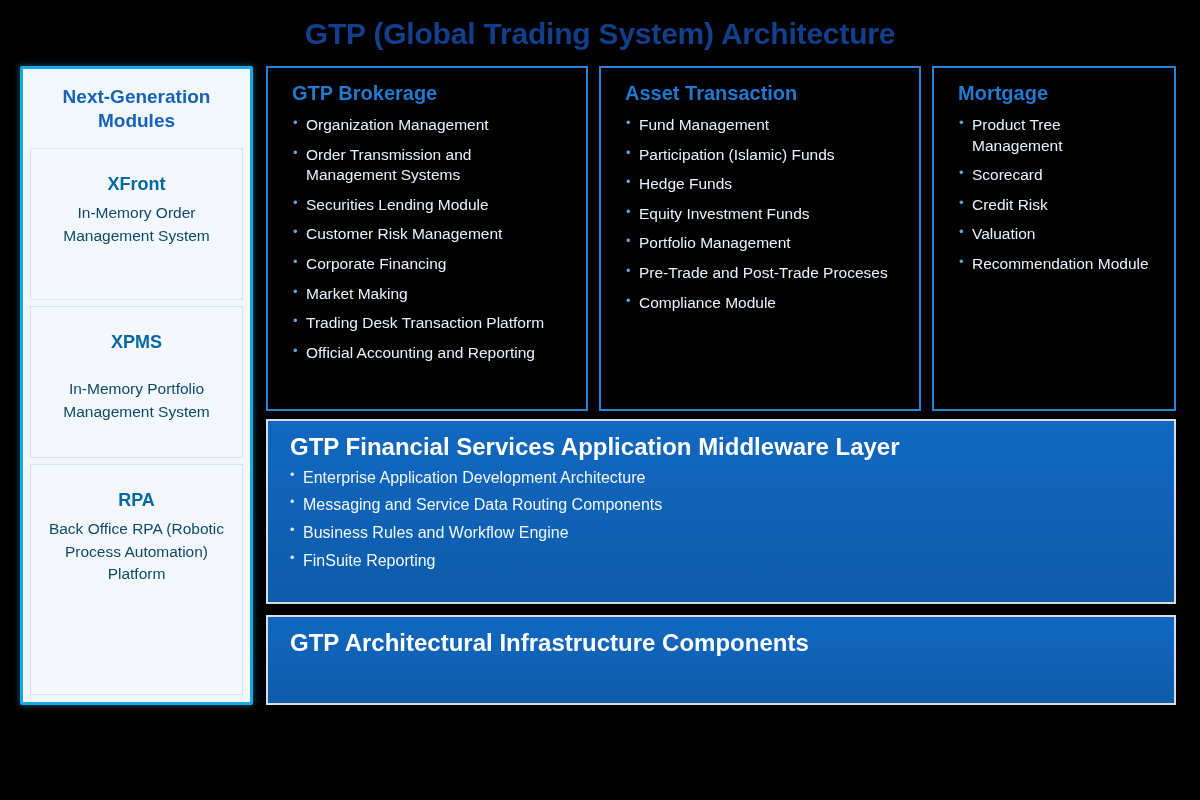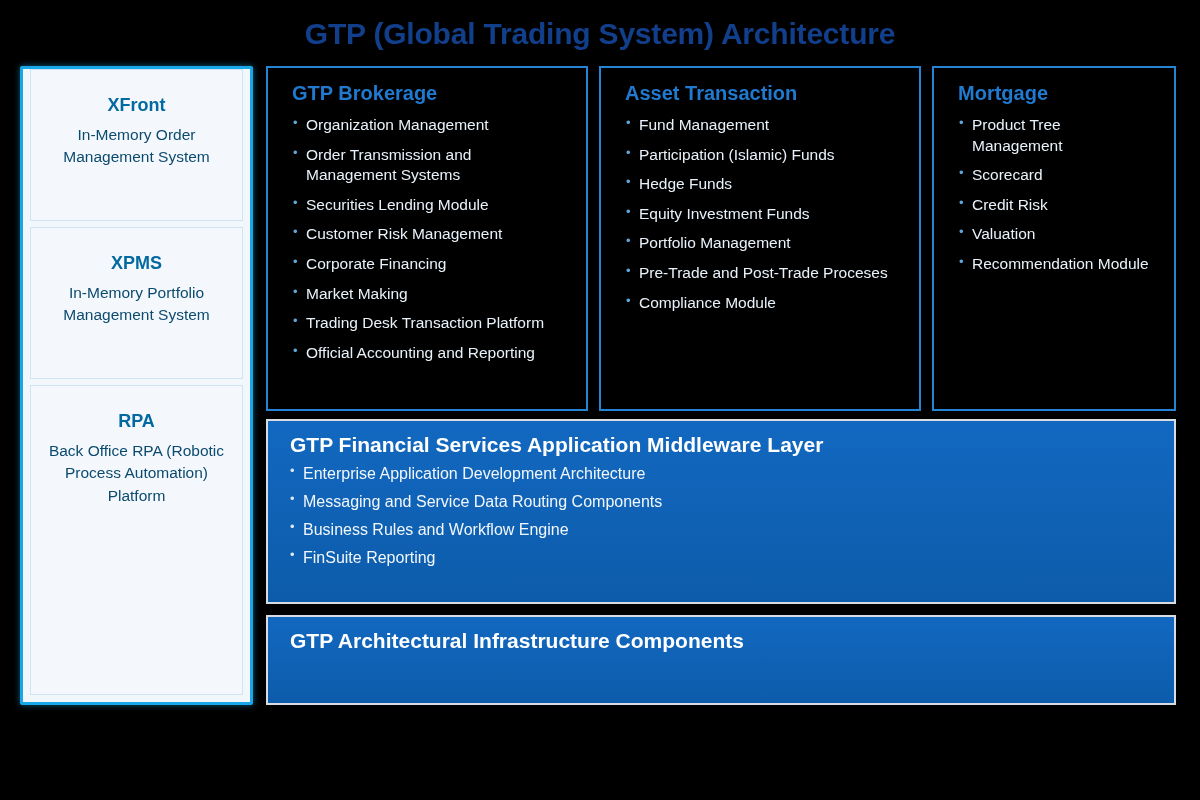--- a/index.html
+++ b/index.html
@@ -67,21 +67,21 @@
     background: #f4f8fc;
     box-sizing: border-box;
     display: flex;
     flex-direction: column;
     align-items: center;
     justify-content: flex-start;
     padding: 26px 8px 10px 8px;
     text-align: center;
   }
   .module-card.c1 { flex: 0 0 152px; }
-  .module-card.c2 { flex: 0 0 152px; }
+  .module-card.c2 { flex: 0 0 152px; gap: 18px; }
   .module-card.c3 { flex: 1 1 auto; }
   .module-name {
     font-size: 18px;
     font-weight: bold;
     color: #0369a1;
     margin-bottom: 8px;
     line-height: 1.1;
   }
   .module-desc {
     font-size: 15.5px;
@@ -138,21 +138,21 @@
     left: 266px;
     width: 910px;
     box-sizing: border-box;
     background: linear-gradient(180deg, #1268c0 0%, #0f61b4 55%, #0d5cab 100%);
     border: 2px solid #d8dde3;
     padding: 12px 16px 10px 22px;
   }
   .band.middleware { top: 419px; height: 185px; }
   .band.infra { top: 615px; height: 90px; }
   .band-title {
-    font-size: 21px;
+    font-size: 24px;
     font-weight: bold;
     color: #ffffff;
     margin: 0 0 7px 0;
     line-height: 1.15;
   }
   .band-list {
     list-style: none;
     margin: 0;
     padding: 0;
   }
@@ -172,20 +172,21 @@
     color: #d9e8f6;
     font-size: 13px;
   }
 </style>
 </head>
 <body>
 
 <div class="slide-title">GTP (Global Trading System) Architecture</div>
 
 <div class="sidebar">
+  <div class="sidebar-header">Next-Generation Modules</div>
   <div class="sidebar-cards">
     <div class="module-card c1">
       <div class="module-name">XFront</div>
       <div class="module-desc">In-Memory Order Management System</div>
     </div>
     <div class="module-card c2">
       <div class="module-name">XPMS</div>
       <div class="module-desc">In-Memory Portfolio Management System</div>
     </div>
     <div class="module-card c3">

